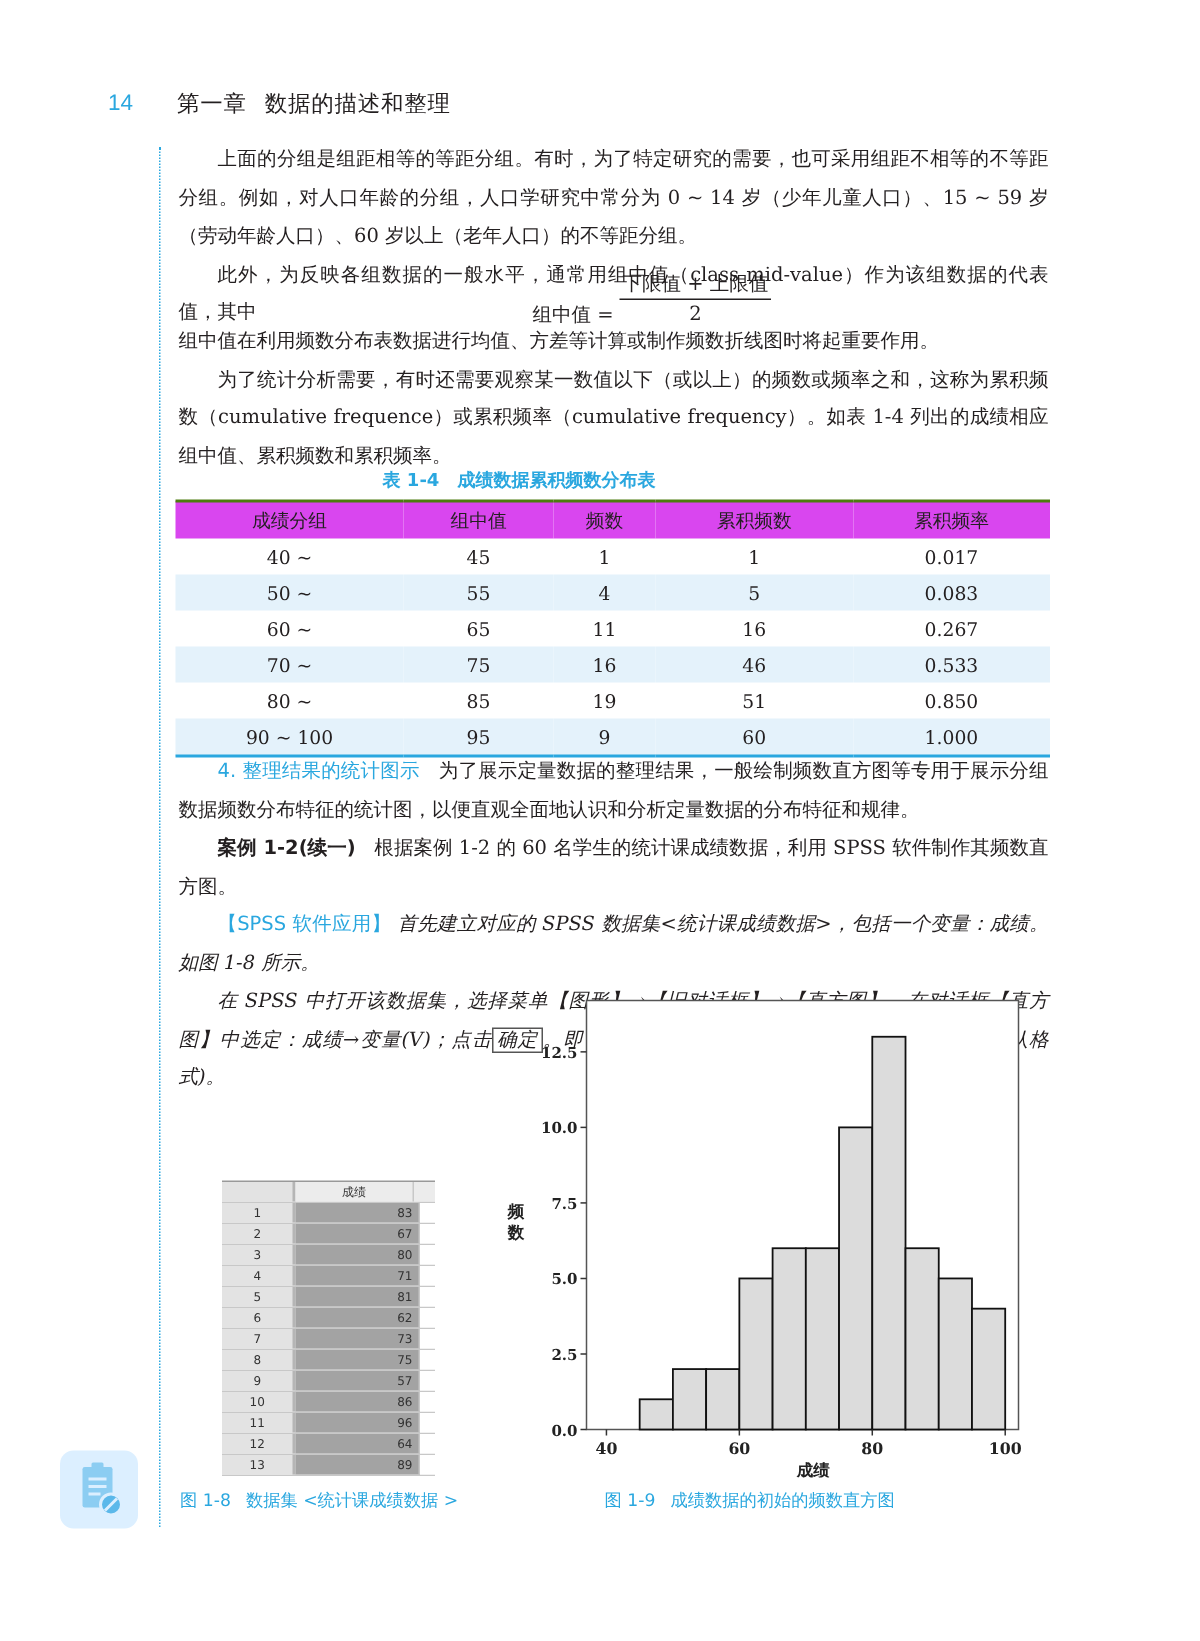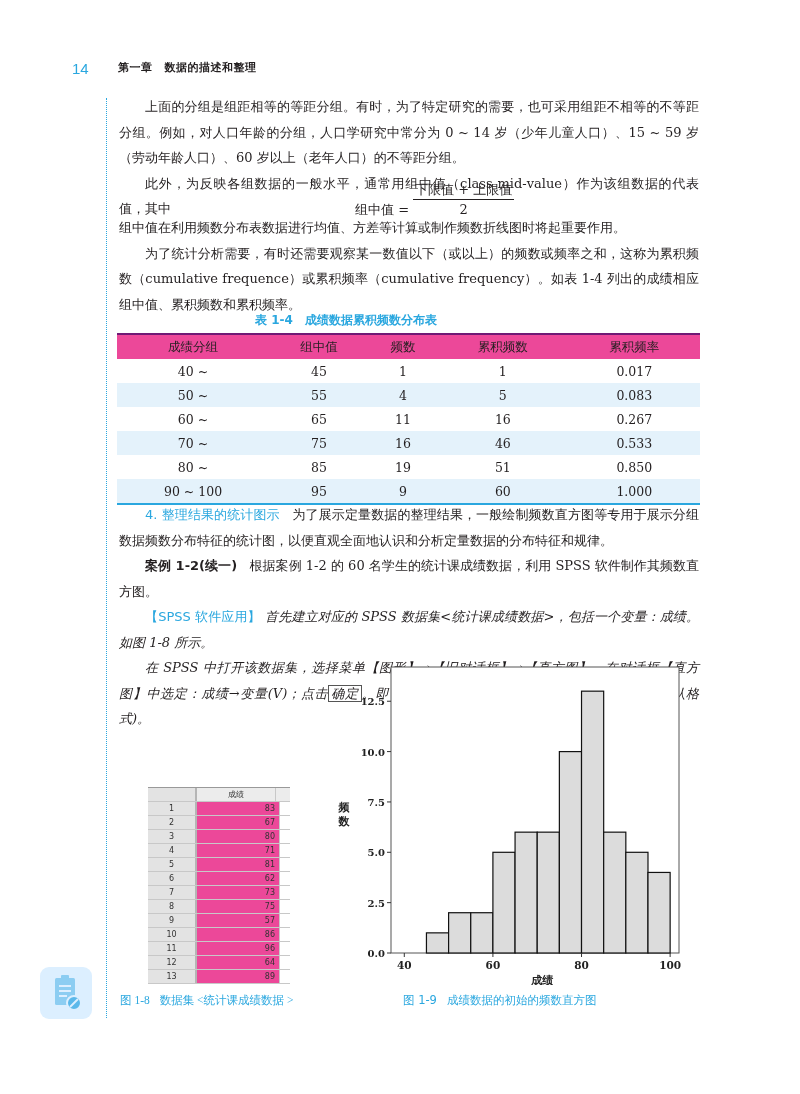--- a/index.html
+++ b/index.html
@@ -1,52 +1,52 @@
 <!DOCTYPE html>
 <html><head>
 <meta charset="utf-8">
 <style>
   html, body { margin: 0; padding: 0; background: #ffffff; }
   body { width: 800px; height: 1094px; position: relative; overflow: hidden;
          font-family: "DejaVu Serif", "Liberation Serif", serif; color: #231f20; }
   .page-number { position: absolute; left: 72px; top: 60px; font-family: "Liberation Sans", sans-serif;
                  font-size: 15px; color: #2aa7df; }
   .running-head { position: absolute; left: 118px; top: 60px; font-family: "DejaVu Sans", sans-serif;
-                  font-size: 11px; font-weight: bold; color: #231f20; letter-spacing: 0.5px; }
+                  font-size: 15px; font-weight: normal; color: #231f20; letter-spacing: 0.5px; }
   .running-head .gap { display: inline-block; width: 12px; }
   .margin-rule { position: absolute; left: 106px; top: 98px; height: 920px; border-left: 1.5px dotted #2aa7df; }
   .body-text { position: absolute; left: 119px; width: 580px; font-size: 13px; line-height: 25.5px;
                text-align: justify; }
   .p { margin: 0; }
   .indent { text-indent: 26px; }
   .formula { position: absolute; left: 355px; top: 180px; font-size: 13px; display: flex; align-items: flex-end; }
   .frac { display: inline-flex; flex-direction: column; align-items: center; margin-left: 4px; }
   .frac .num { border-bottom: 1px solid #231f20; padding: 0 2px; line-height: 19px; }
   .frac .den { line-height: 19px; }
   .table-caption { position: absolute; left: 0; width: 692px; top: 312px; text-align: center;
                    font-family: "DejaVu Sans", sans-serif; font-size: 12px; font-weight: bold; color: #2aa7df; }
   .table-caption .gap { display: inline-block; width: 12px; }
   table.freq { position: absolute; left: 117px; top: 333px; width: 583px; border-collapse: collapse;
                font-size: 12.5px; }
-  table.freq thead tr { background: #ec4899; border-top: 2px solid #701a75; }
+  table.freq thead tr { background: #d946ef; border-top: 2px solid #4d7c0f; }
   table.freq th { font-family: "DejaVu Sans", sans-serif; font-weight: normal; height: 22px; color: #231f20; font-size: 12.5px; }
   table.freq td { height: 22px; text-align: center; }
   table.freq tbody tr:nth-child(even) { background: #e4f2fb; }
   table.freq tbody tr:last-child { border-bottom: 2px solid #2aa7df; }
   .sec-title { color: #2aa7df; font-family: "DejaVu Sans", sans-serif; }
   .case-title { font-family: "DejaVu Sans", sans-serif; font-weight: bold; }
   .spss-label { color: #2aa7df; font-family: "DejaVu Sans", sans-serif; }
   .kai { font-family: "DejaVu Serif", serif; font-style: italic; }
   .okbtn { border: 1px solid #555; padding: 0 2px; font-style: italic; }
   
   .grid-fig { position: absolute; left: 148px; top: 787px; width: 142px; height: 196px; overflow: hidden;
               font-family: "DejaVu Sans", sans-serif; font-size: 8px; color: #333; border-top: 1px solid #999; }
   .grid-row { display: flex; height: 13px; border-bottom: 1px solid #c8c8c8; }
   .grid-idx { width: 47px; background: #e3e3e3; border-right: 2px solid #b5b5b5; text-align: center; line-height: 13px; }
-  .grid-val { width: 78px; background: #ec4899; border-right: 1px solid #c8c8c8; text-align: right; padding-right: 4px; line-height: 13px; }
+  .grid-val { width: 78px; background: #a3a3a3; border-right: 1px solid #c8c8c8; text-align: right; padding-right: 4px; line-height: 13px; }
   .grid-pad { flex: 1; background: #fff; }
   .grid-head .grid-val { text-align: center; background: #ececec; padding-right: 0; }
   .grid-head .grid-pad { background: #ececec; }
   
   .chart { position: absolute; left: 330px; top: 665px; }
   .chart text { font-family: "DejaVu Serif", serif; }
   .fig-caption { position: absolute; top: 993px; font-family: "DejaVu Sans", sans-serif; font-size: 11.5px; color: #2aa7df; }
   .fig-caption .gap { display: inline-block; width: 10px; }
   .note-icon { position: absolute; left: 40px; top: 967px; width: 52px; height: 52px; border-radius: 9px; background: #dcefff; }
 </style>
@@ -258,21 +258,21 @@
     <text x="162.90769230769232" y="304" text-anchor="middle" font-size="10.5" font-weight="bold" fill="#222">60</text>
     <line x1="251.52307692307693" y1="288" x2="251.52307692307693" y2="292" stroke="#333"></line>
     <text x="251.52307692307693" y="304" text-anchor="middle" font-size="10.5" font-weight="bold" fill="#222">80</text>
     <line x1="340.1384615384615" y1="288" x2="340.1384615384615" y2="292" stroke="#333"></line>
     <text x="340.1384615384615" y="304" text-anchor="middle" font-size="10.5" font-weight="bold" fill="#222">100</text>
     <text x="212.2153846153846" y="319" text-anchor="middle" font-size="11" font-weight="bold" fill="#222">成绩</text>
     <text x="14" y="146" text-anchor="middle" font-size="11" font-weight="bold" fill="#222">频</text>
     <text x="14" y="160" text-anchor="middle" font-size="11" font-weight="bold" fill="#222">数</text>
   </svg>
 
-<div class="fig-caption" style="left:120px;font-family:Liberation Serif, serif;">
+<div class="fig-caption" style="left:120px;">
   <span>图 1-8</span><span class="gap"></span><span>数据集 &lt;统计课成绩数据 &gt;</span>
 </div>
 <div class="fig-caption" style="left:403px;">
   <span>图 1-9</span><span class="gap"></span><span>成绩数据的初始的频数直方图</span>
 </div>
 
 <div class="note-icon">
   <svg width="52" height="52" viewBox="0 0 52 52">
     <rect x="15" y="11" width="20" height="27" rx="1.5" fill="#8ccdf2"></rect>
     <rect x="21" y="8" width="8" height="5" rx="1" fill="#8ccdf2"></rect>

